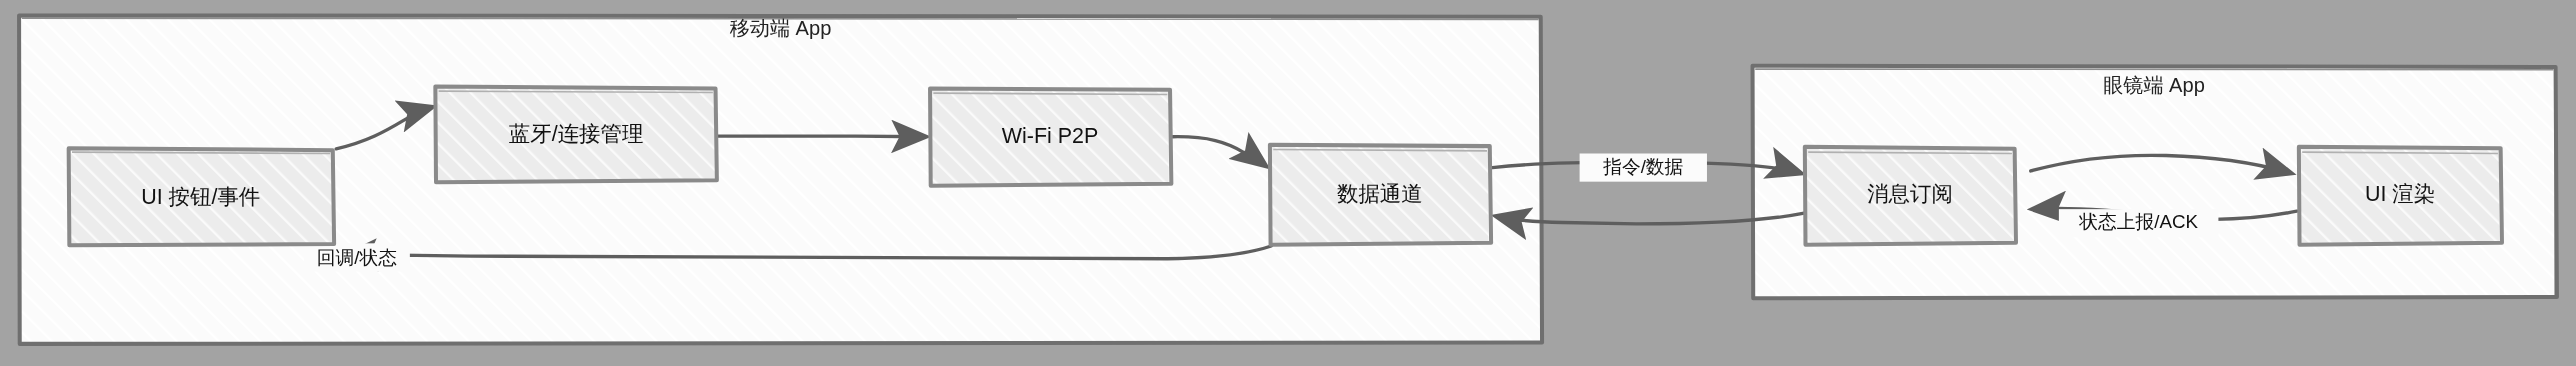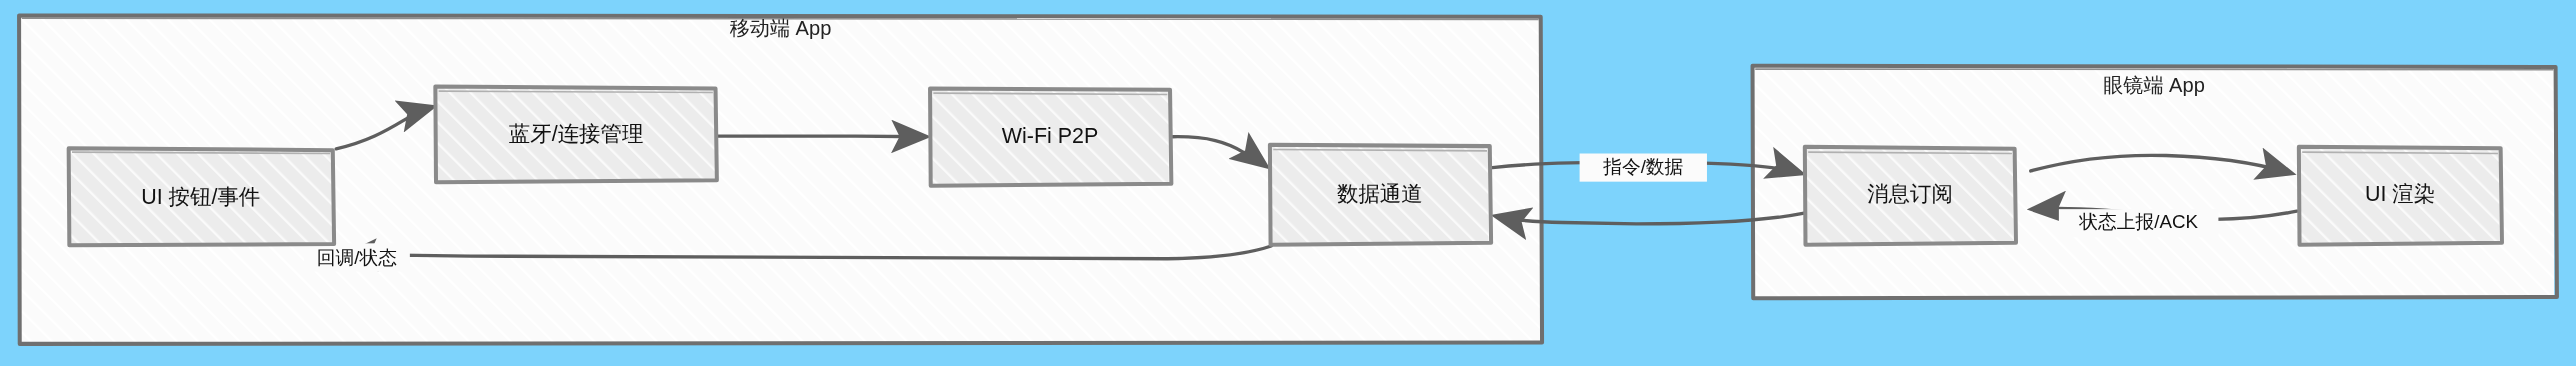--- a/index.html
+++ b/index.html
@@ -10,21 +10,21 @@
   body {
     width: 2576px;
     height: 366px;
     overflow: hidden;
     font-family: "Liberation Sans", sans-serif;
   }
   #diagram-root {
     position: relative;
     width: 2576px;
     height: 366px;
-    background: #7dd3fc;
+    background: #a3a3a3;
   }
   svg#diagram-svg {
     display: block;
     width: 2576px;
     height: 366px;
   }
   .container-label {
     font-family: "Liberation Sans", sans-serif;
     font-size: 30px;
     fill: #222222;

